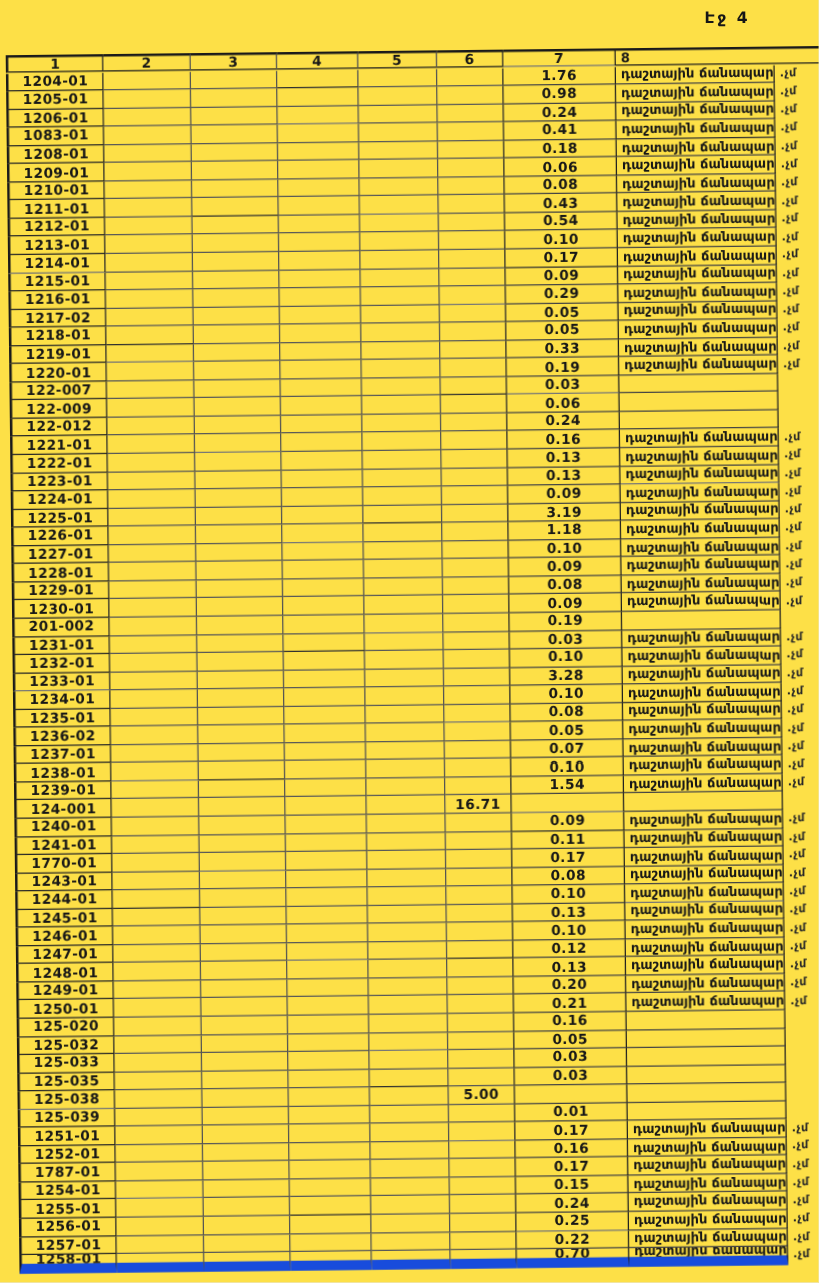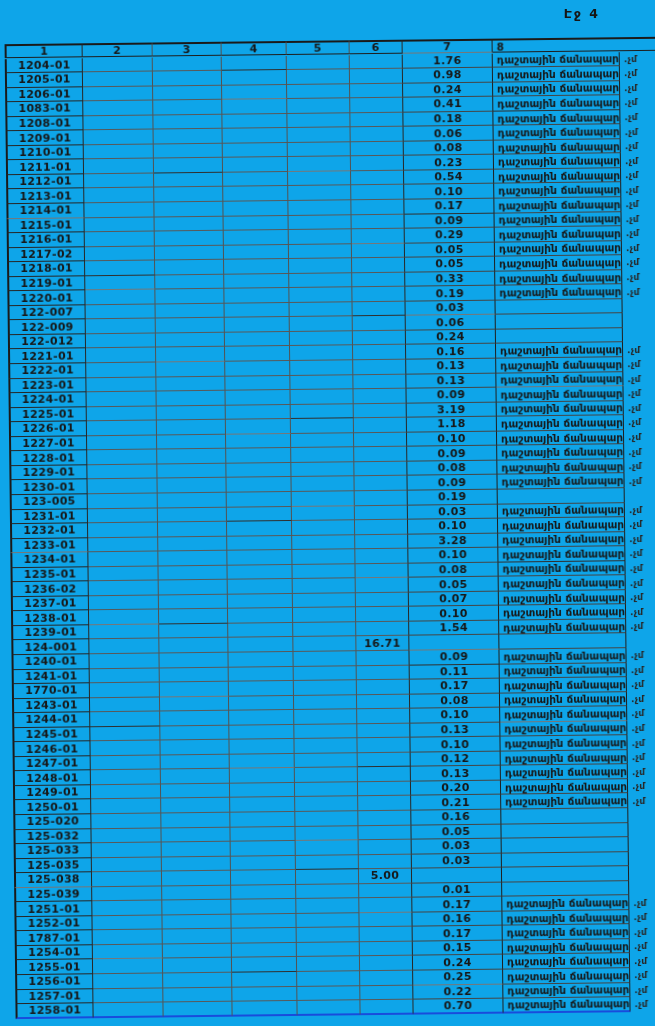--- a/index.html
+++ b/index.html
@@ -1,18 +1,18 @@
 <!DOCTYPE html>
 <html><head>
 <meta charset="utf-8">
 <style>
   html,body{margin:0;padding:0;background:#e8e8e6;}
   .page{
     position:relative;width:655px;height:1026px;overflow:hidden;
-    background:#0ea5e9;font-family:"DejaVu Sans",sans-serif;color:#1c1c1c;
+    background:#fde047;font-family:"DejaVu Sans",sans-serif;color:#1c1c1c;
   }
   .page-number{
     position:absolute;top:6px;right:55px;font-size:12.5px;font-weight:700;
     letter-spacing:2px;color:#161616;
   }
   .sheet{
     position:absolute;left:10px;top:44px;
     transform:rotate(-0.65deg);transform-origin:14px 480px;
     filter:blur(0.2px) contrast(1.05);
   }
@@ -37,21 +37,21 @@
     font-size:11px;font-weight:700;
   }
   .head.c8{grid-column:8 / 10;}
   .c7{border-right-color:#242424;}
   .c8{justify-content:flex-start;padding-left:4px;font-size:10.5px;
       font-weight:700;letter-spacing:0;border-right-color:#242424;}
   .ghost{border:none;justify-content:flex-start;padding-left:4px;
       font-size:9px;font-weight:700;color:#2b2b2b;}
   .cell:nth-child(23n+7){border-bottom-color:#777;}
   .cell:nth-child(31n+12){border-bottom-color:#333;}
-  .tbl .row-last{border-bottom:2px solid #1d4ed8;}
+  .tbl .row-last{border-bottom:8px solid #1d4ed8;}
   .tbl .ghost.row-last{border-bottom:none;}
 </style>
 </head>
 <body>
 
 <div class="page">
   <div class="page-number">Էջ 4</div>
 
   <div class="sheet">
     <div class="tbl" id="tbl">
@@ -125,21 +125,21 @@
         <div class="cell c6"></div>
         <div class="cell c7">0.08</div>
         <div class="cell c8">դաշտային ճանապարհ</div>
         <div class="cell c9 ghost">.չմ</div>
         <div class="cell c1">1211-01</div>
         <div class="cell c2"></div>
         <div class="cell c3"></div>
         <div class="cell c4"></div>
         <div class="cell c5"></div>
         <div class="cell c6"></div>
-        <div class="cell c7">0.23</div>
+        <div class="cell c7">0.43</div>
         <div class="cell c8">դաշտային ճանապարհ</div>
         <div class="cell c9 ghost">.չմ</div>
         <div class="cell c1">1212-01</div>
         <div class="cell c2"></div>
         <div class="cell c3"></div>
         <div class="cell c4"></div>
         <div class="cell c5"></div>
         <div class="cell c6"></div>
         <div class="cell c7">0.54</div>
         <div class="cell c8">դաշտային ճանապարհ</div>
@@ -326,21 +326,21 @@
         <div class="cell c9 ghost">.չմ</div>
         <div class="cell c1">1230-01</div>
         <div class="cell c2"></div>
         <div class="cell c3"></div>
         <div class="cell c4"></div>
         <div class="cell c5"></div>
         <div class="cell c6"></div>
         <div class="cell c7">0.09</div>
         <div class="cell c8">դաշտային ճանապարհ</div>
         <div class="cell c9 ghost">.չմ</div>
-        <div class="cell c1">123-005</div>
+        <div class="cell c1">201-002</div>
         <div class="cell c2"></div>
         <div class="cell c3"></div>
         <div class="cell c4"></div>
         <div class="cell c5"></div>
         <div class="cell c6"></div>
         <div class="cell c7">0.19</div>
         <div class="cell c8"></div>
         <div class="cell c9 ghost"></div>
         <div class="cell c1">1231-01</div>
         <div class="cell c2"></div>

